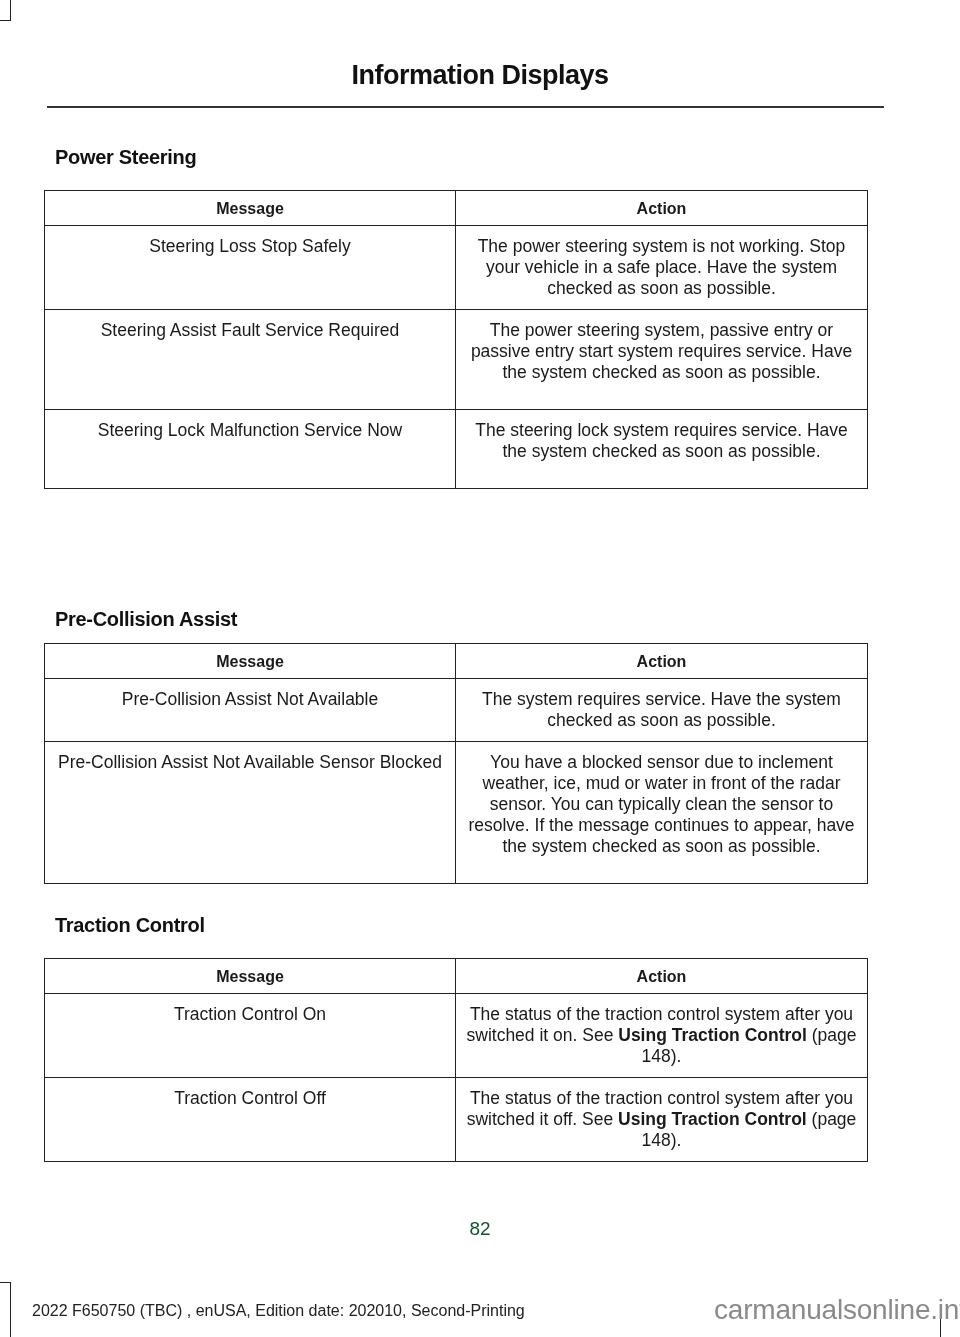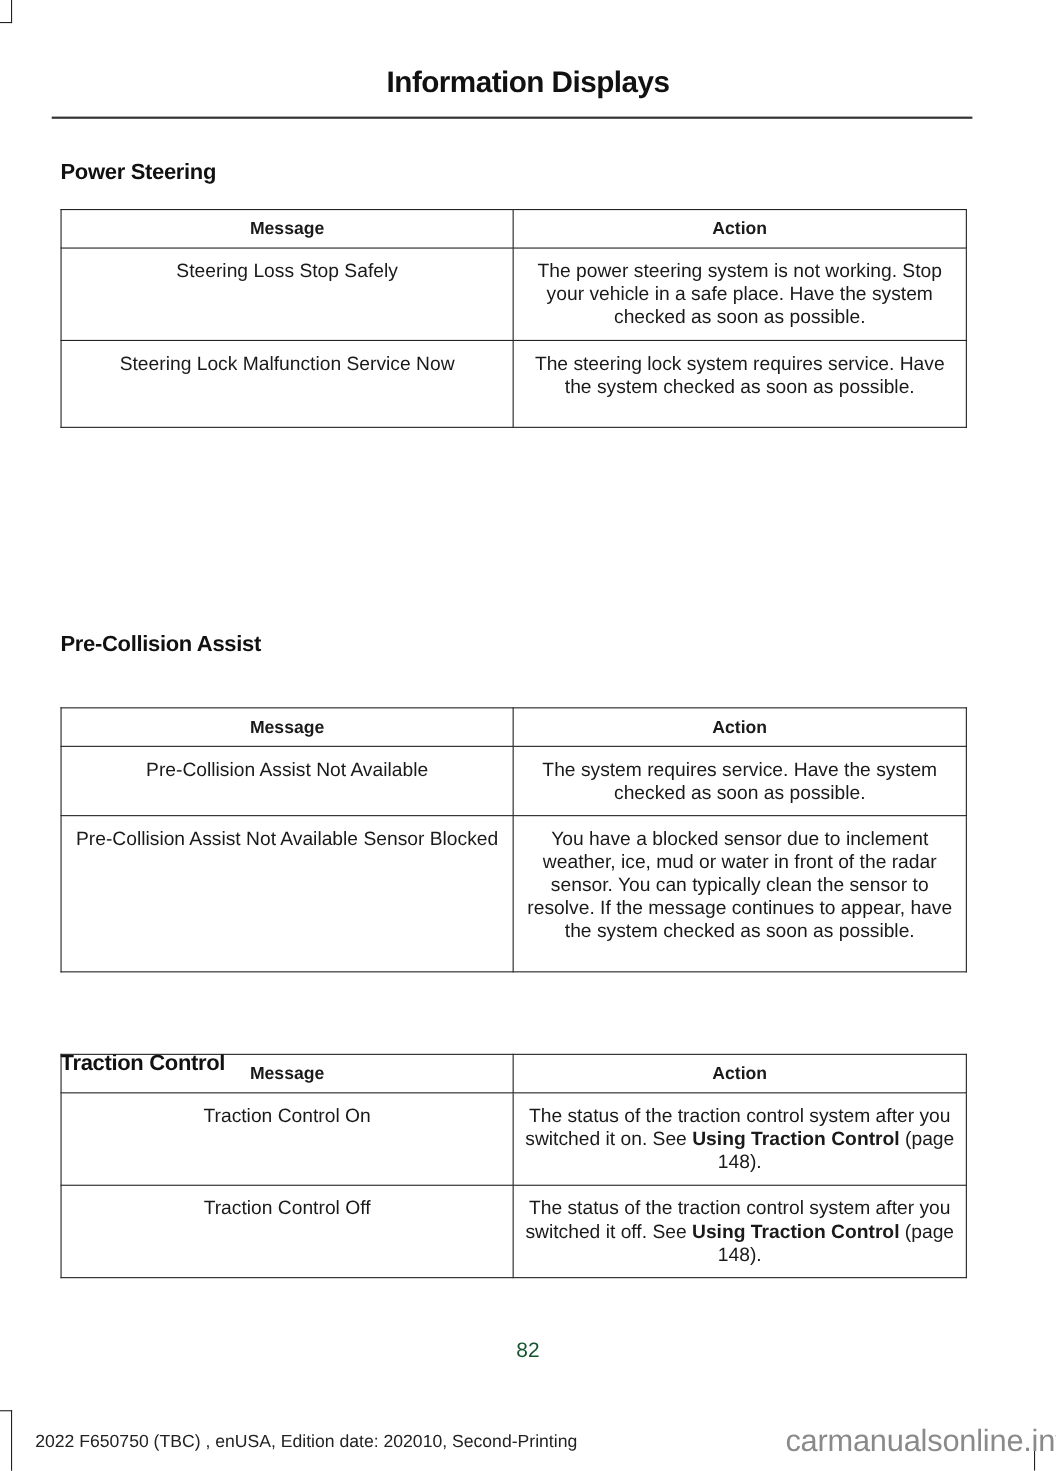--- a/index.html
+++ b/index.html
@@ -15,21 +15,21 @@
   .page-header-title {
     position: absolute; left: 0; right: 0; top: 60px; text-align: center;
     font-size: 27px; font-weight: 700; letter-spacing: -0.5px; color: #111;
   }
   .header-rule { position: absolute; left: 47px; width: 837px; top: 106px; height: 2px; background: #333; }
 
   .section-title {
     position: absolute; left: 55px; font-size: 20px; font-weight: 700; color: #111; letter-spacing: -0.3px;
   }
   table.msg-table {
-    position: absolute; left: 55px; width: 823px; border-collapse: collapse; table-layout: fixed;
+    position: absolute; left: 44px; width: 823px; border-collapse: collapse; table-layout: fixed;
     font-size: 17.5px; line-height: 21px; padding-left: 32px;
   }
   table.msg-table th, table.msg-table td {
     border: 1.5px solid #222; text-align: center; vertical-align: top; padding: 0 6px;
   }
   table.msg-table th { font-weight: 700; font-size: 16px; height: 34px; vertical-align: middle; }
   table.msg-table td { padding-top: 10px; padding-bottom: 10px; }
   table.msg-table col.c1 { width: 411px; }
   table.msg-table col.c2 { width: 412px; }
   .bold { font-weight: 700; }
@@ -58,28 +58,32 @@
     <tr>
       <th>Message</th>
       <th>Action</th>
     </tr>
   </thead>
   <tbody>
     <tr style="height:79px;margin-top:36px;">
       <td>Steering Loss Stop Safely</td>
       <td>The power steering system is not working. Stop your vehicle in a safe place.  Have the system checked as soon as possible.</td>
     </tr>
+    <tr style="height:100px;">
+      <td>Steering Assist Fault Service Required</td>
+      <td>The power steering system, passive entry or passive entry start system requires service. Have the system checked as soon as possible.</td>
+    </tr>
     <tr style="height:79px;">
       <td>Steering Lock Malfunction Service Now</td>
       <td>The steering lock system requires service. Have the system checked as soon as possible.</td>
     </tr>
   </tbody>
 </table>
 
-<div class="section-title" style="top:575px;">Pre-Collision Assist</div>
+<div class="section-title" style="top:608px;">Pre-Collision Assist</div>
 <table class="msg-table" style="top:643px;">
   <colgroup>
       <col class="c1">
       <col class="c2">
     </colgroup>
   <thead>
     <tr>
       <th>Message</th>
       <th>Action</th>
     </tr>
@@ -89,21 +93,21 @@
       <td>Pre-Collision Assist Not Available</td>
       <td>The system requires service.  Have the system checked as soon as possible.</td>
     </tr>
     <tr style="height:142px;">
       <td>Pre-Collision Assist Not Available Sensor Blocked</td>
       <td>You have a blocked sensor due to inclement weather, ice, mud or water in front of the radar sensor. You can typically clean the sensor to resolve. If the message continues to appear, have the system checked as soon as possible.</td>
     </tr>
   </tbody>
 </table>
 
-<div class="section-title" style="top:914px;margin-top:42px;">Traction Control</div>
+<div class="section-title" style="top:914px;">Traction Control</div>
 <table class="msg-table" style="top:958px;">
   <colgroup>
       <col class="c1">
       <col class="c2">
     </colgroup>
   <thead>
     <tr>
       <th>Message</th>
       <th>Action</th>
     </tr>

